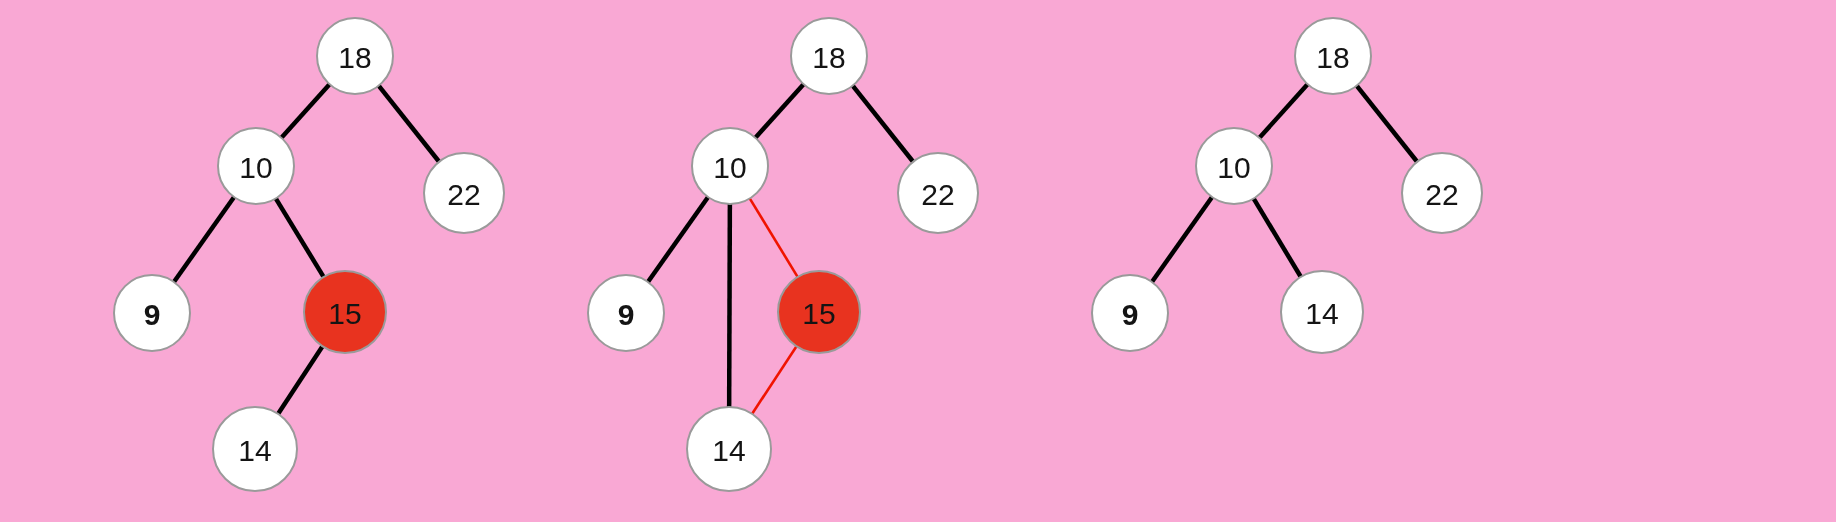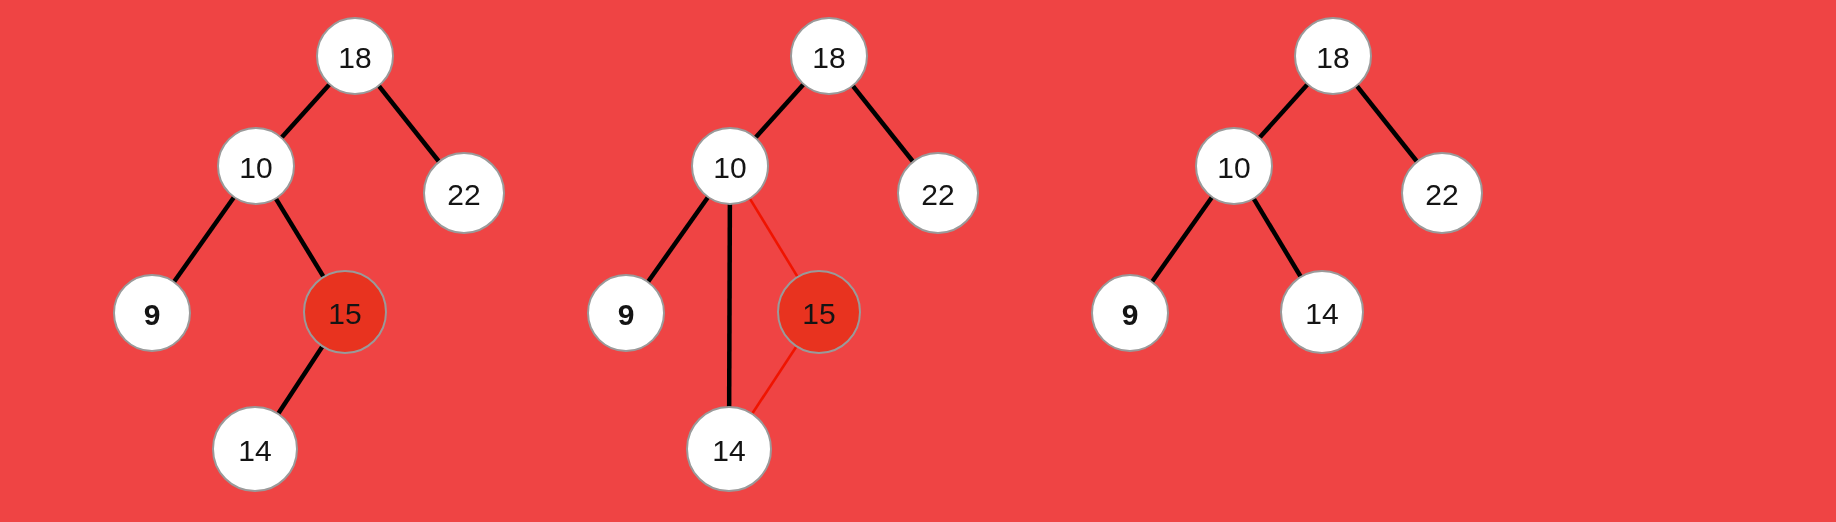--- a/index.html
+++ b/index.html
@@ -10,21 +10,21 @@
   body {
     width: 1836px;
     height: 522px;
     overflow: hidden;
     font-family: "Liberation Sans", sans-serif;
   }
   #stage {
     position: relative;
     width: 1836px;
     height: 522px;
-    background: #ef4444;
+    background: #f9a8d4;
   }
   svg.tree-canvas {
     display: block;
     width: 1836px;
     height: 522px;
   }
   .node-circle {
     fill: #ffffff;
     stroke: #9a9a9a;
     stroke-width: 2;

